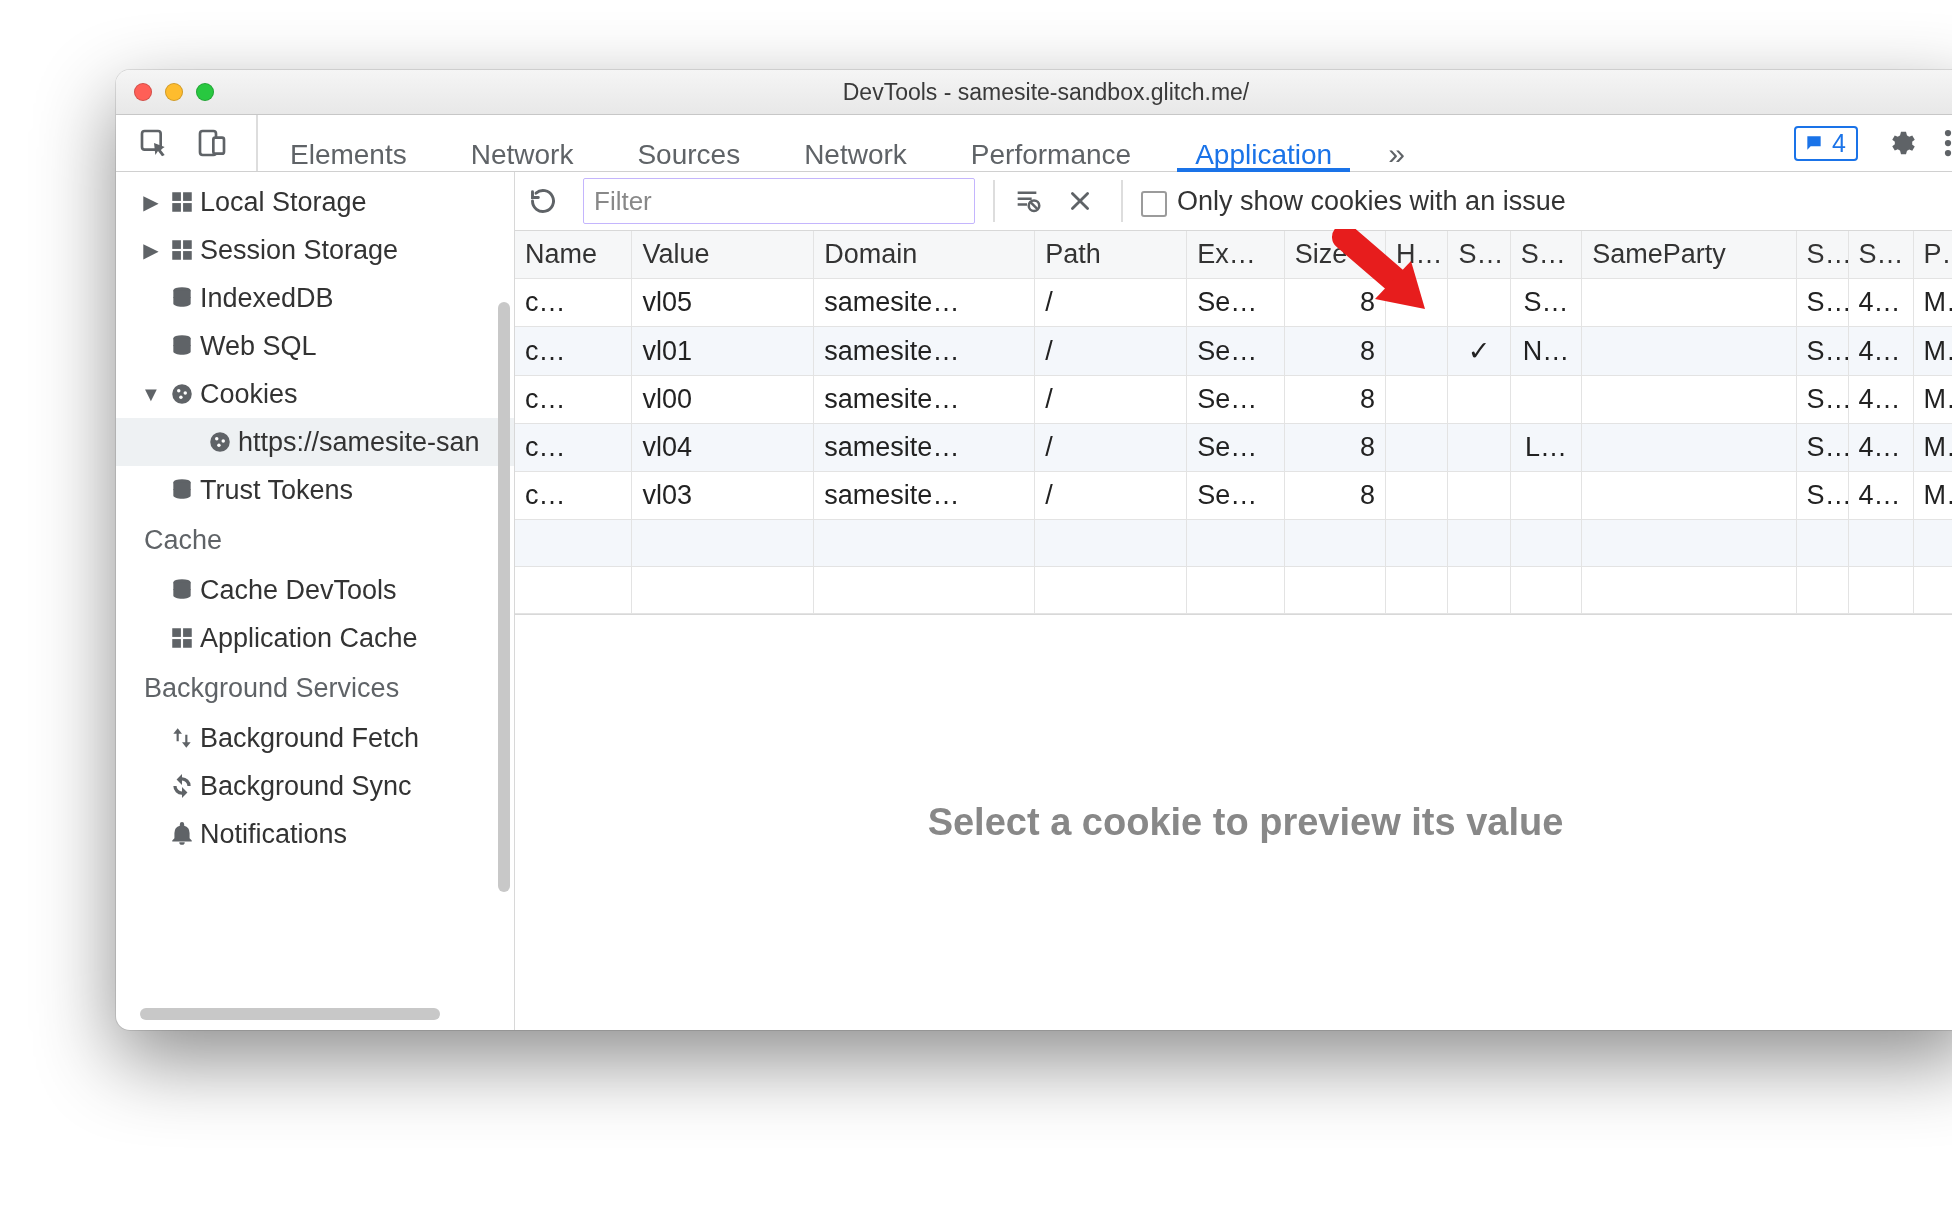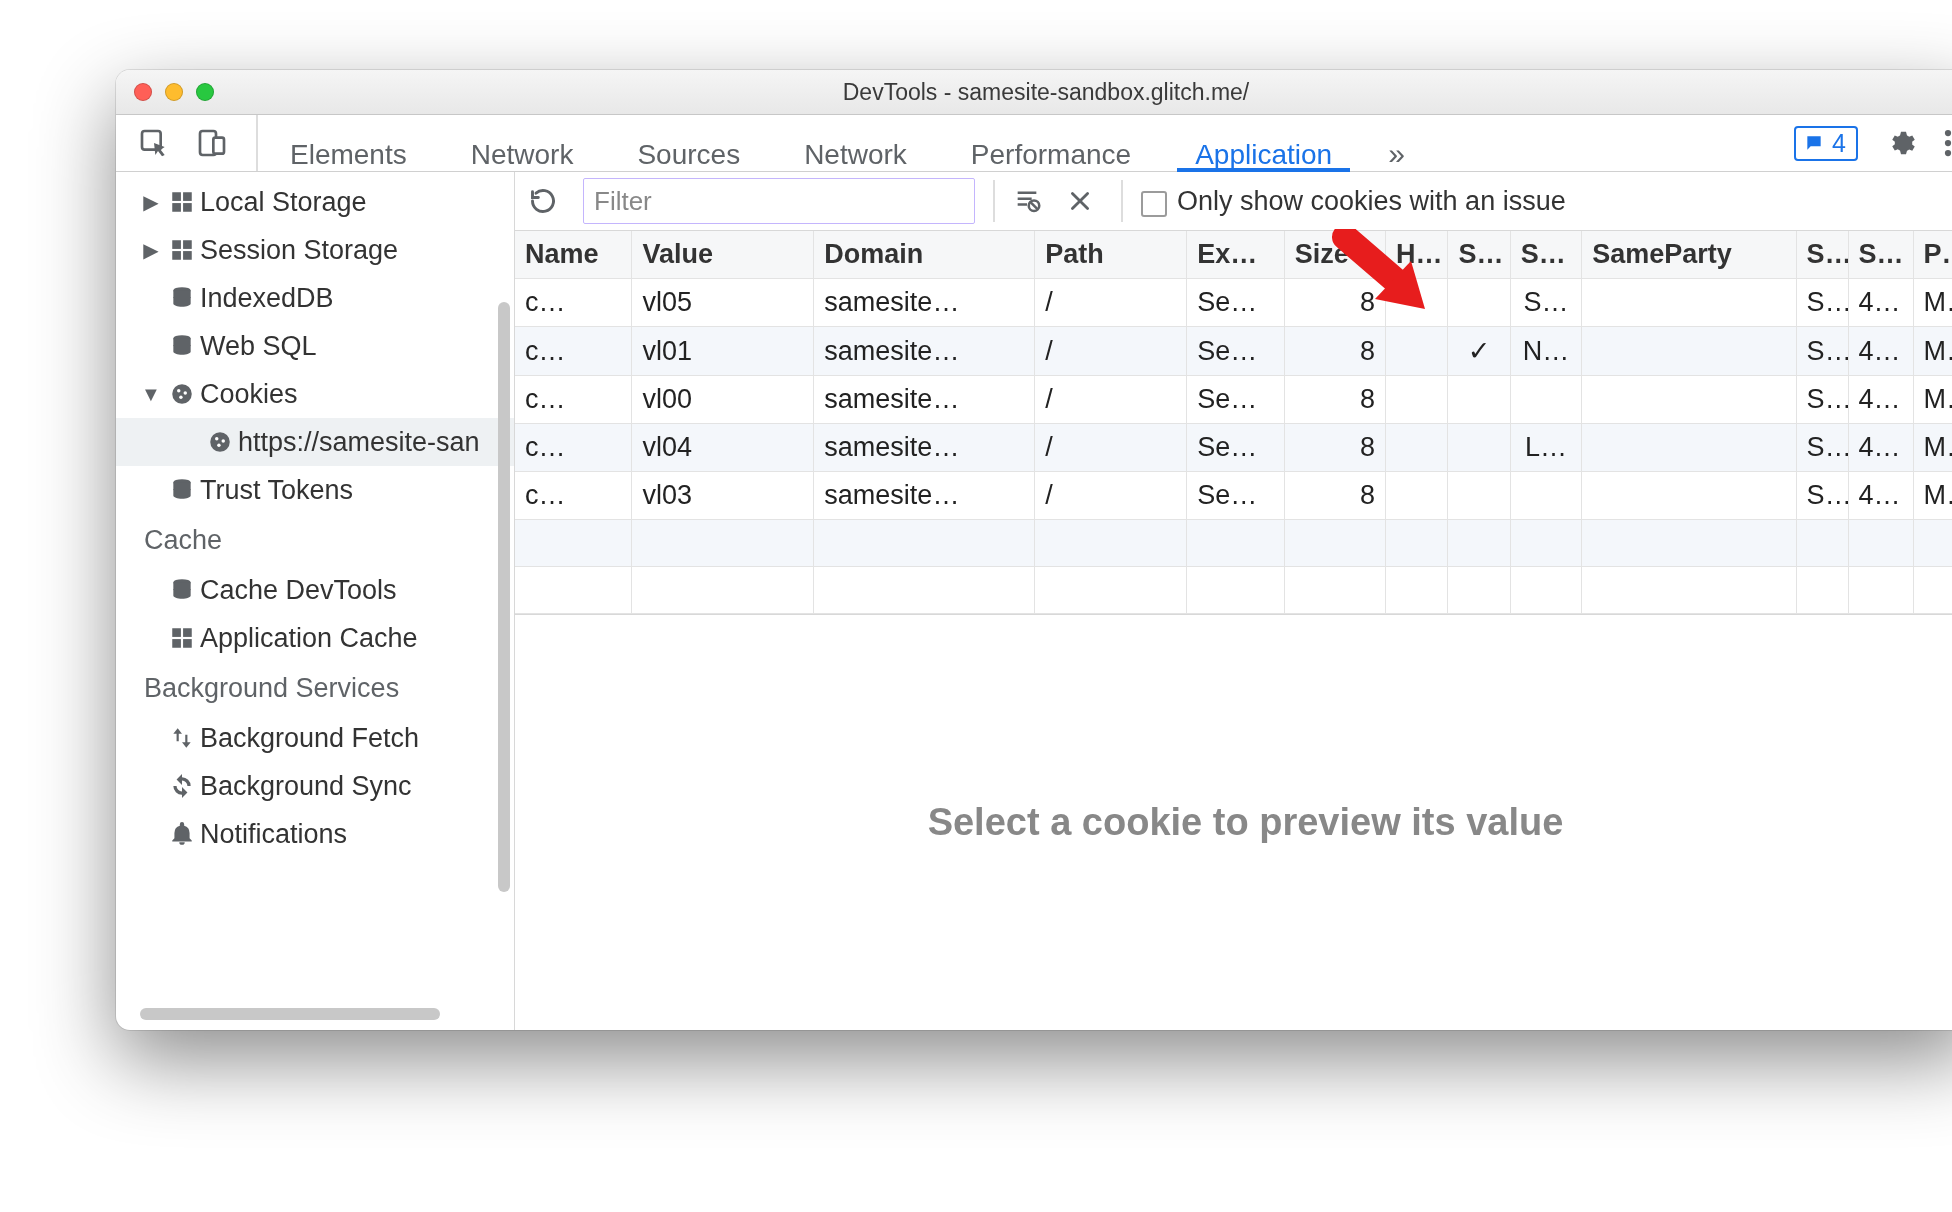--- a/index.html
+++ b/index.html
@@ -171,21 +171,21 @@
   }
   table.cookies th, table.cookies td {
     border-bottom:1px solid #e3e3e3;
     border-right:1px solid #e3e3e3;
     padding: 8px 10px 8px 10px;
     overflow:hidden; white-space:nowrap; text-overflow:ellipsis;
     height: 30px;
     text-align:left;
   }
   table.cookies th {
-    background:#f6f7f8; color:#333; font-weight:700;
+    background:#f6f7f8; color:#333; font-weight:400;
   }
   table.cookies td { color:#222; }
   table.cookies tbody tr:nth-child(even) td { background:#f4f7fb; }
   table.cookies td.right { text-align:right; }
 
   .col-name{width:90px}
   .col-value{width:140px}
   .col-domain{width:170px}
   .col-path{width:117px}
   .col-ex{width:75px}

